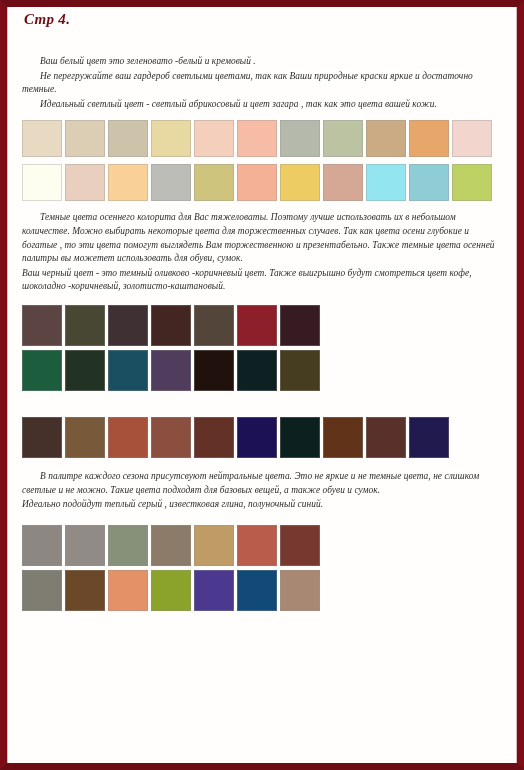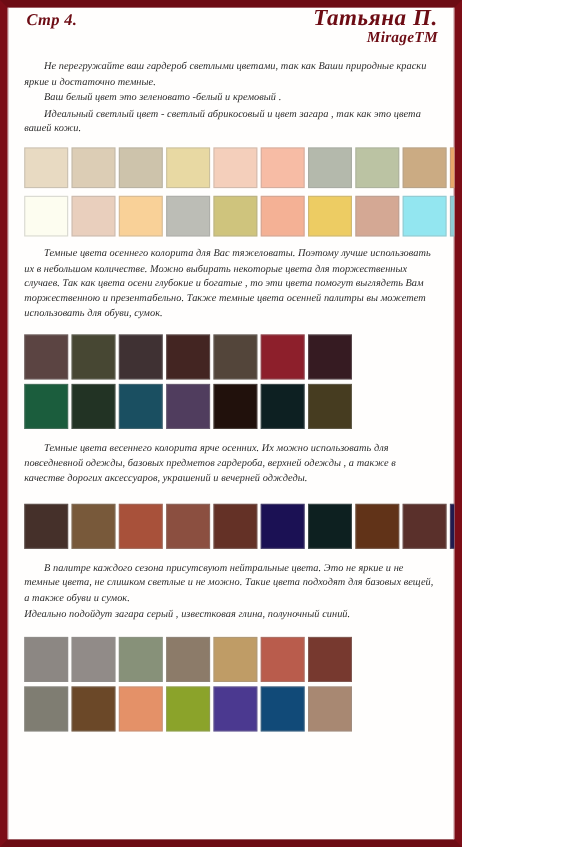--- a/index.html
+++ b/index.html
@@ -9,21 +9,21 @@
   }
   body {
     width: 524px;
     height: 770px;
     overflow: hidden;
     font-family: "Liberation Serif", serif;
   }
 
   #page {
     position: relative;
-    width: 420px;
+    width: 524px;
     height: 770px;
     box-sizing: border-box;
     background: #ffffff;
     border-left: 7px solid #7c0d17;
     border-right: 7px solid #7c0d17;
     border-top: 7px solid #6d0c14;
     border-bottom: 7px solid #6d0c14;
     overflow: hidden;
   }
   #page-inner {
@@ -126,29 +126,25 @@
   .sp-14 { height: 14px; }
 </style>
 </head>
 <body>
 
 <div id="page">
   <div id="page-inner">
 
     <div class="header">
       <div class="page-num">Стр 4.</div>
-      <div class="brand">
-        <div class="brand-name">Татьяна П.</div>
-        <div class="brand-sub">MirageTM</div>
-      </div>
-    </div>
-
-    <div class="text-block">
+    </div>
+
+    <div class="text-block">
+      <p>Ваш белый цвет это зеленовато -белый  и   кремовый .</p>
       <p>Не перегружайте ваш гардероб светлыми цветами, так как Ваши природные краски  яркие и достаточно темные.</p>
-      <p>Ваш белый цвет это зеленовато -белый  и   кремовый .</p>
       <p>Идеальный светлый цвет  - светлый абрикосовый и цвет загара  , так как это цвета вашей кожи.</p>
     </div>
 
     <div class="sp-8"></div>
 
     <div class="palette pastel">
       <div class="swatch" style="background: rgb(232, 218, 194);"></div>
       <div class="swatch" style="background: rgb(220, 205, 181);"></div>
       <div class="swatch" style="background: rgb(205, 195, 171);"></div>
       <div class="swatch" style="background: rgb(232, 217, 163);"></div>
@@ -174,20 +170,21 @@
       <div class="swatch" style="background: rgb(212, 168, 148);"></div>
       <div class="swatch" style="background: rgb(147, 230, 240);"></div>
       <div class="swatch" style="background: rgb(143, 205, 214);"></div>
       <div class="swatch" style="background: rgb(190, 209, 101);"></div>
     </div>
 
     <div class="sp-10"></div>
 
     <div class="text-block">
       <p>Темные цвета  осеннего колорита для Вас тяжеловаты. Поэтому  лучше использовать их в небольшом количестве. Можно выбирать некоторые цвета для торжественных случаев. Так как цвета осени глубокие и богатые , то эти цвета помогут выглядеть Вам торжественною и презентабельно. Также темные цвета осенней палитры вы можетет использовать для обуви, сумок.</p>
+      <p class="noindent">Ваш черный цвет  -  это темный оливково -коричневый цвет. Также выигрышно будут смотреться цвет кофе, шоколадно -коричневый, золотисто-каштановый.</p>
     </div>
 
     <div class="sp-10"></div>
 
     <div class="palette tall">
       <div class="swatch" style="background: rgb(91, 68, 66);"></div>
       <div class="swatch" style="background: rgb(71, 71, 51);"></div>
       <div class="swatch" style="background: rgb(63, 49, 51);"></div>
       <div class="swatch" style="background: rgb(67, 37, 34);"></div>
       <div class="swatch" style="background: rgb(83, 69, 58);"></div>
@@ -203,21 +200,20 @@
       <div class="swatch" style="background: rgb(26, 79, 97);"></div>
       <div class="swatch" style="background: rgb(80, 61, 94);"></div>
       <div class="swatch" style="background: rgb(33, 17, 12);"></div>
       <div class="swatch" style="background: rgb(13, 32, 34);"></div>
       <div class="swatch" style="background: rgb(70, 60, 32);"></div>
     </div>
 
     <div class="sp-12"></div>
 
     <div class="text-block">
-      <p>Темные цвета  весеннего  колорита ярче  осенних. Их можно использовать для повседневной одежды, базовых предметов гардероба, верхней одежды , а также в качестве дорогих аксессуаров, украшений и вечерней одждеды.</p>
     </div>
 
     <div class="sp-14"></div>
 
     <div class="palette tall">
       <div class="swatch" style="background: rgb(69, 48, 42);"></div>
       <div class="swatch" style="background: rgb(120, 89, 58);"></div>
       <div class="swatch" style="background: rgb(168, 81, 58);"></div>
       <div class="swatch" style="background: rgb(139, 79, 64);"></div>
       <div class="swatch" style="background: rgb(100, 49, 38);"></div>
@@ -225,21 +221,21 @@
       <div class="swatch" style="background: rgb(13, 32, 32);"></div>
       <div class="swatch" style="background: rgb(97, 51, 24);"></div>
       <div class="swatch" style="background: rgb(90, 48, 43);"></div>
       <div class="swatch" style="background: rgb(33, 26, 79);"></div>
     </div>
 
     <div class="sp-12"></div>
 
     <div class="text-block">
       <p>В палитре каждого сезона присутсвуют нейтральные цвета. Это не яркие и не  темные цвета, не слишком светлые и не можно. Такие цвета подходят  для базовых вещей, а  также обуви и сумок.</p>
-      <p class="noindent">Идеально подойдут загара серый , известковая глина, полуночный синий.</p>
+      <p class="noindent">Идеально подойдут теплый серый , известковая глина, полуночный синий.</p>
     </div>
 
     <div class="sp-12"></div>
 
     <div class="palette tall">
       <div class="swatch" style="background: rgb(140, 135, 131);"></div>
       <div class="swatch" style="background: rgb(145, 139, 136);"></div>
       <div class="swatch" style="background: rgb(135, 145, 121);"></div>
       <div class="swatch" style="background: rgb(140, 123, 105);"></div>
       <div class="swatch" style="background: rgb(191, 156, 102);"></div>

